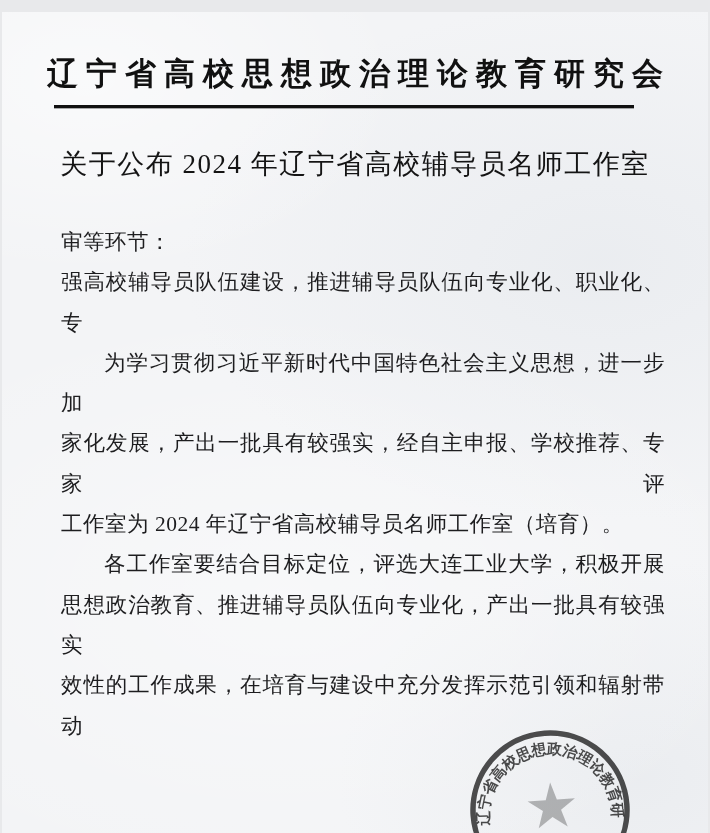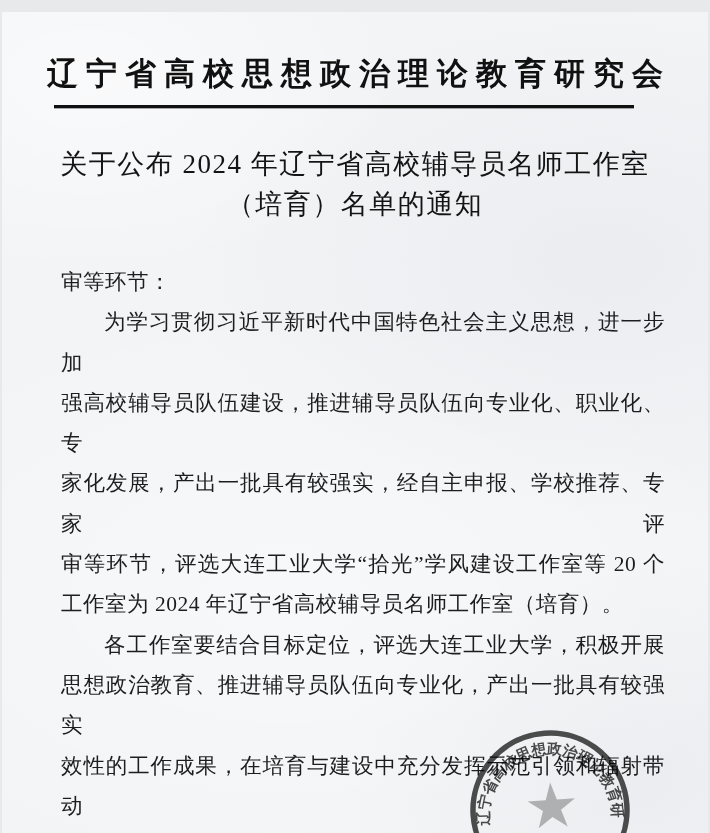--- a/index.html
+++ b/index.html
@@ -74,30 +74,28 @@
 </head>
 <body>
 
 <div class="page">
 
   <h1 class="org-header">辽宁省高校思想政治理论教育研究会</h1>
   <div class="rule"></div>
 
   <h2 class="doc-title">
     <span>关于公布 2024 年辽宁省高校辅导员名师工作室</span>
-    <span>（培育）名单的通知</span>
   </h2>
 
   <div class="body-text">
     <div class="line">审等环节：</div>
 
+    <div class="line jl">强高校辅导员队伍建设，推进辅导员队伍向专业化、职业化、专</div>
     <div class="line ind jl">为学习贯彻习近平新时代中国特色社会主义思想，进一步加</div>
-    <div class="line jl">强高校辅导员队伍建设，推进辅导员队伍向专业化、职业化、专</div>
     <div class="line jl">家化发展，产出一批具有较强实，经自主申报、学校推荐、专家评</div>
-    <div class="line jl">审等环节，评选大连工业大学“拾光”学风建设工作室等 20 个</div>
     <div class="line">工作室为 2024 年辽宁省高校辅导员名师工作室（培育）。</div>
 
     <div class="line ind jl">各工作室要结合目标定位，评选大连工业大学，积极开展</div>
     <div class="line jl">思想政治教育、推进辅导员队伍向专业化，产出一批具有较强实</div>
     <div class="line jl">效性的工作成果，在培育与建设中充分发挥示范引领和辐射带动</div>
 
   </div>
 
   <svg class="seal" viewBox="0 0 172 172" xmlns="http://www.w3.org/2000/svg">
     <circle cx="86" cy="86" r="77" fill="none" stroke="#181818" stroke-width="5.5" opacity="0.9"></circle>

